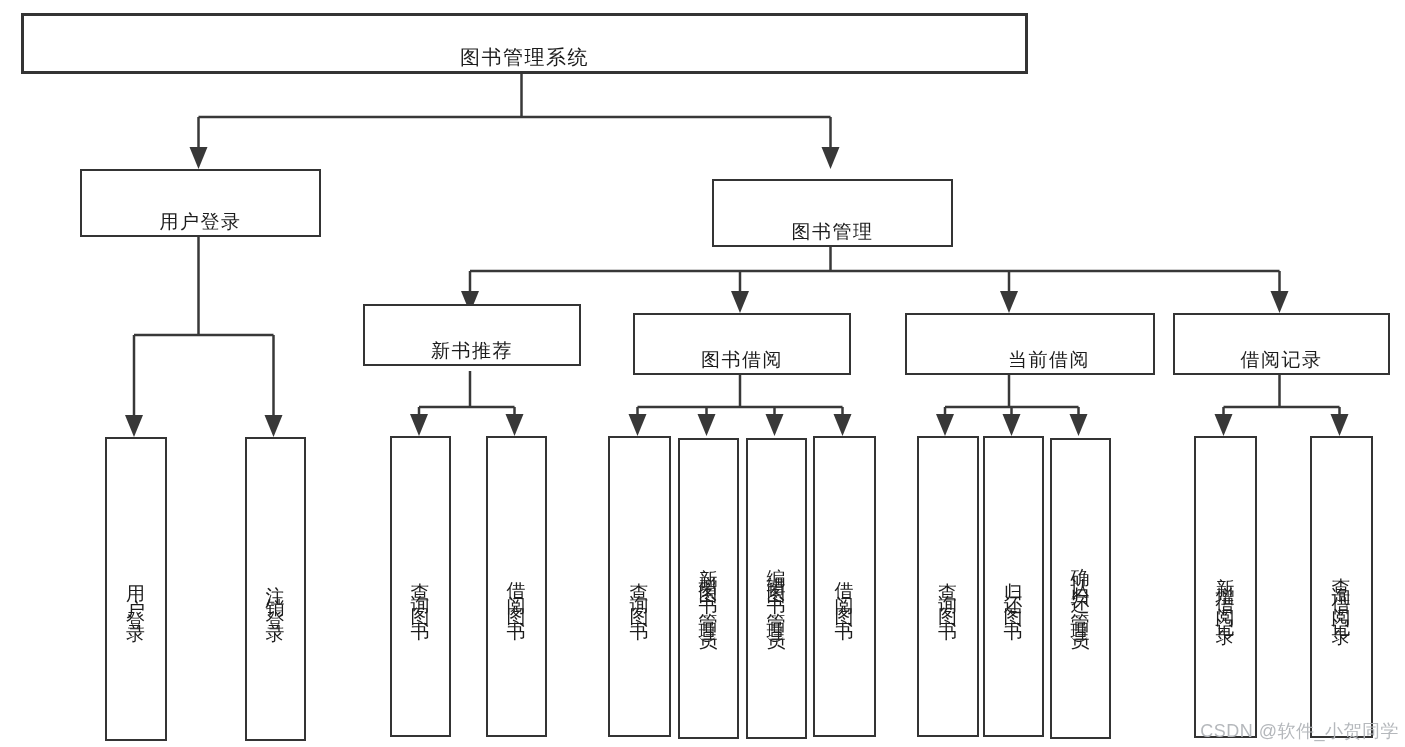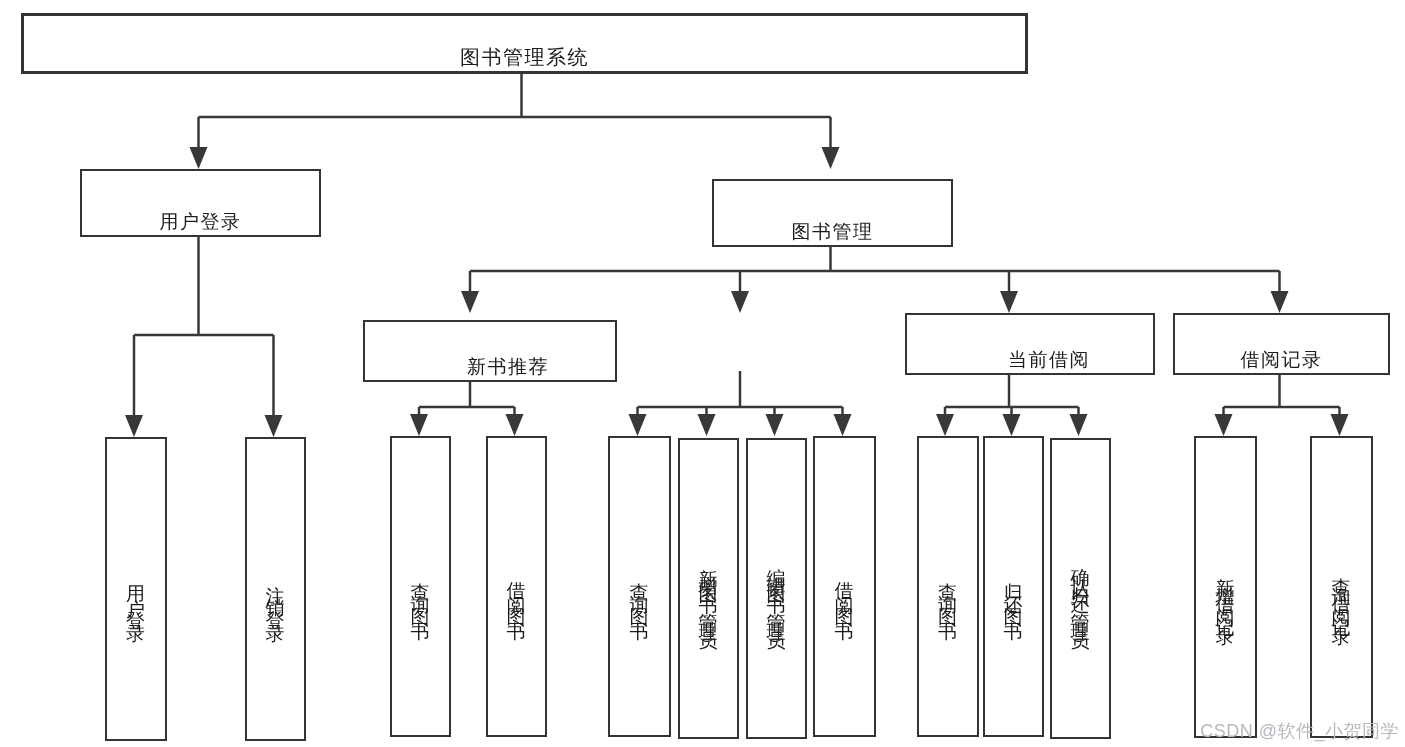--- a/index.html
+++ b/index.html
@@ -105,22 +105,25 @@
     <span>图书管理系统</span>
   </div>
 
   <div class="hbox" style="left:80px;top:169px;width:237px;height:64px;">
     <span>用户登录</span>
   </div>
   <div class="hbox" style="left:712px;top:169px;width:237px;height:64px;margin-top:10px;">
     <span>图书管理</span>
   </div>
 
-  <div class="hbox" style="left:363px;top:320px;width:214px;height:58px;padding-left:36px;">
+  <div class="hbox" style="left:363px;top:304px;width:214px;height:58px;">
     <span>新书推荐</span>
+  </div>
+  <div class="hbox" style="left:633px;top:313px;width:214px;height:58px;">
+    <span>图书借阅</span>
   </div>
   <div class="hbox" style="left:905px;top:313px;width:208px;height:58px;padding-left:38px;">
     <span>当前借阅</span>
   </div>
   <div class="hbox" style="left:1173px;top:313px;width:213px;height:58px;">
     <span>借阅记录</span>
   </div>
 
   <div class="vbox v4" style="left:105px;top:437px;width:58px;height:300px;">
     <span class="vlabel">用户登录</span>

